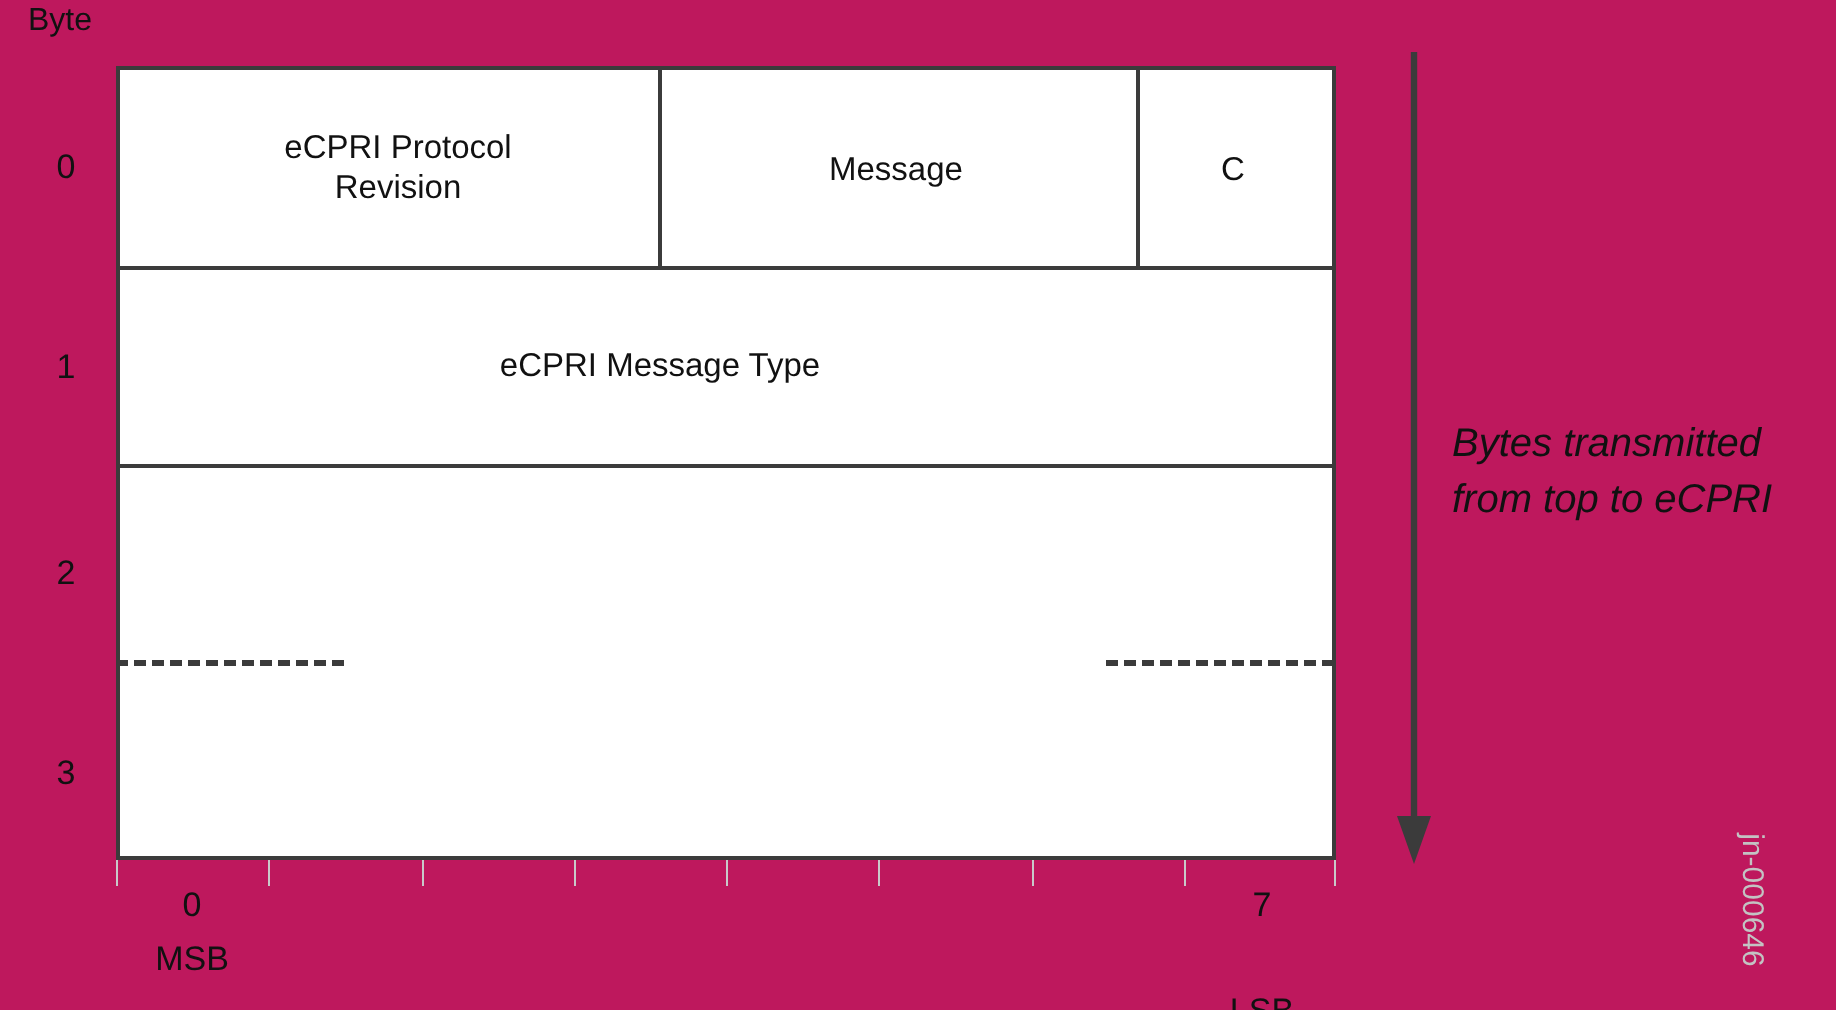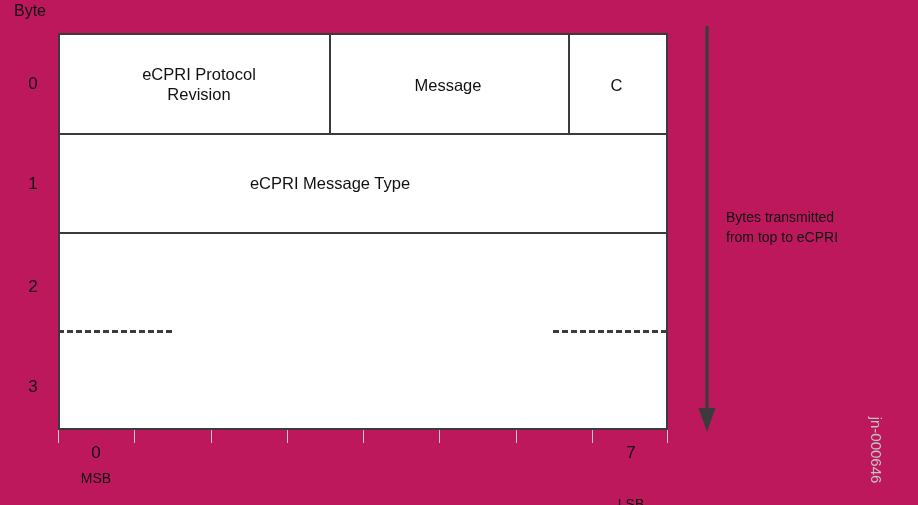--- a/index.html
+++ b/index.html
@@ -94,38 +94,39 @@
     width: 0;
     height: 13px;
     border-left: 1.6px solid #c9c9c9;
   }
   .axis-num {
     font-size: 17px;
     text-align: center;
     width: 40px;
   }
   .axis-sub {
-    font-size: 14px;
+    font-size: 17px;
     text-align: center;
     width: 56px;
   }
 
   
   #tx-arrow {
     position: absolute;
     left: 698px;
     top: 26px;
     width: 18px;
     height: 408px;
   }
   #tx-note {
     left: 726px;
     top: 208px;
-    font-size: 14px;
+    font-size: 20px;
     line-height: 1.42;
+    font-style: italic;
   }
   #tx-note span { display: block; }
 
   
   #watermark {
     position: absolute;
     left: 864px;
     top: 400px;
     width: 24px;
     height: 100px;

